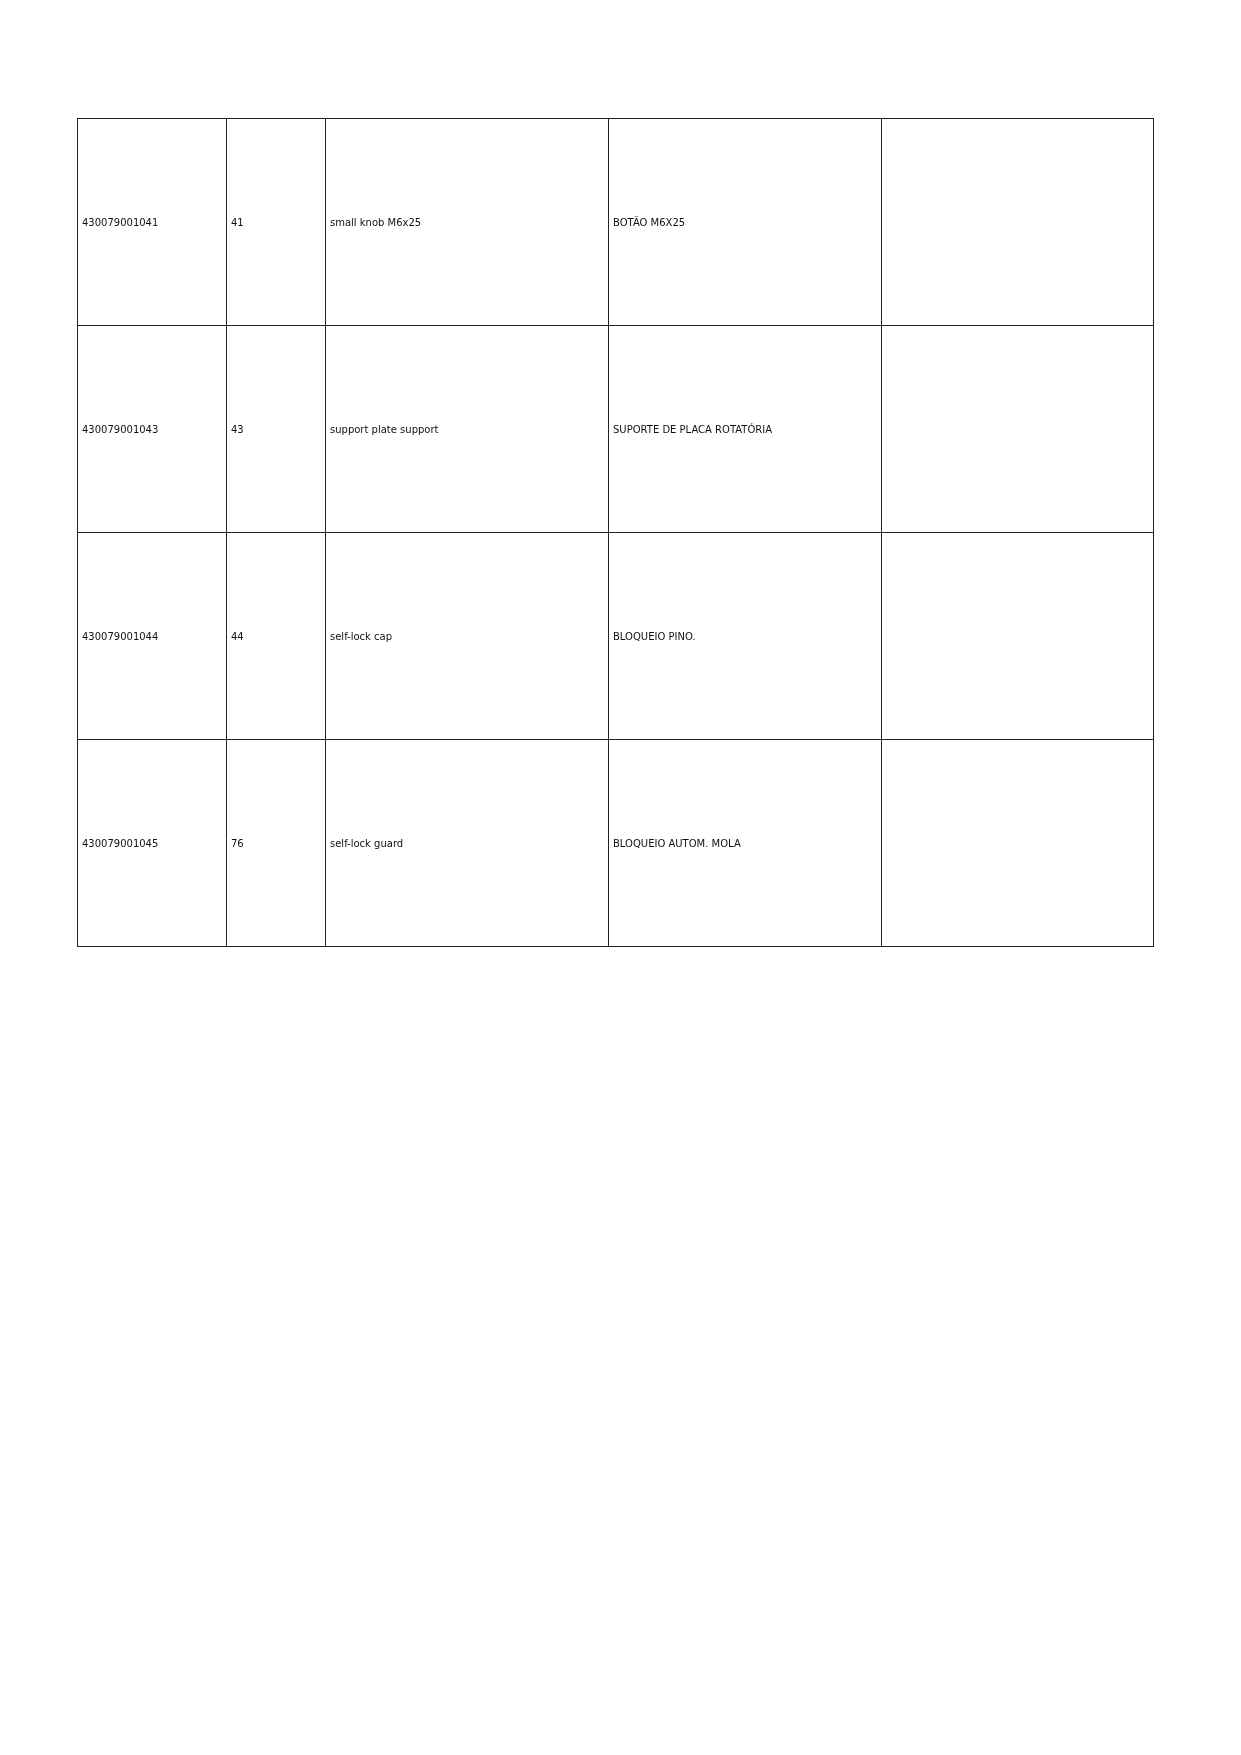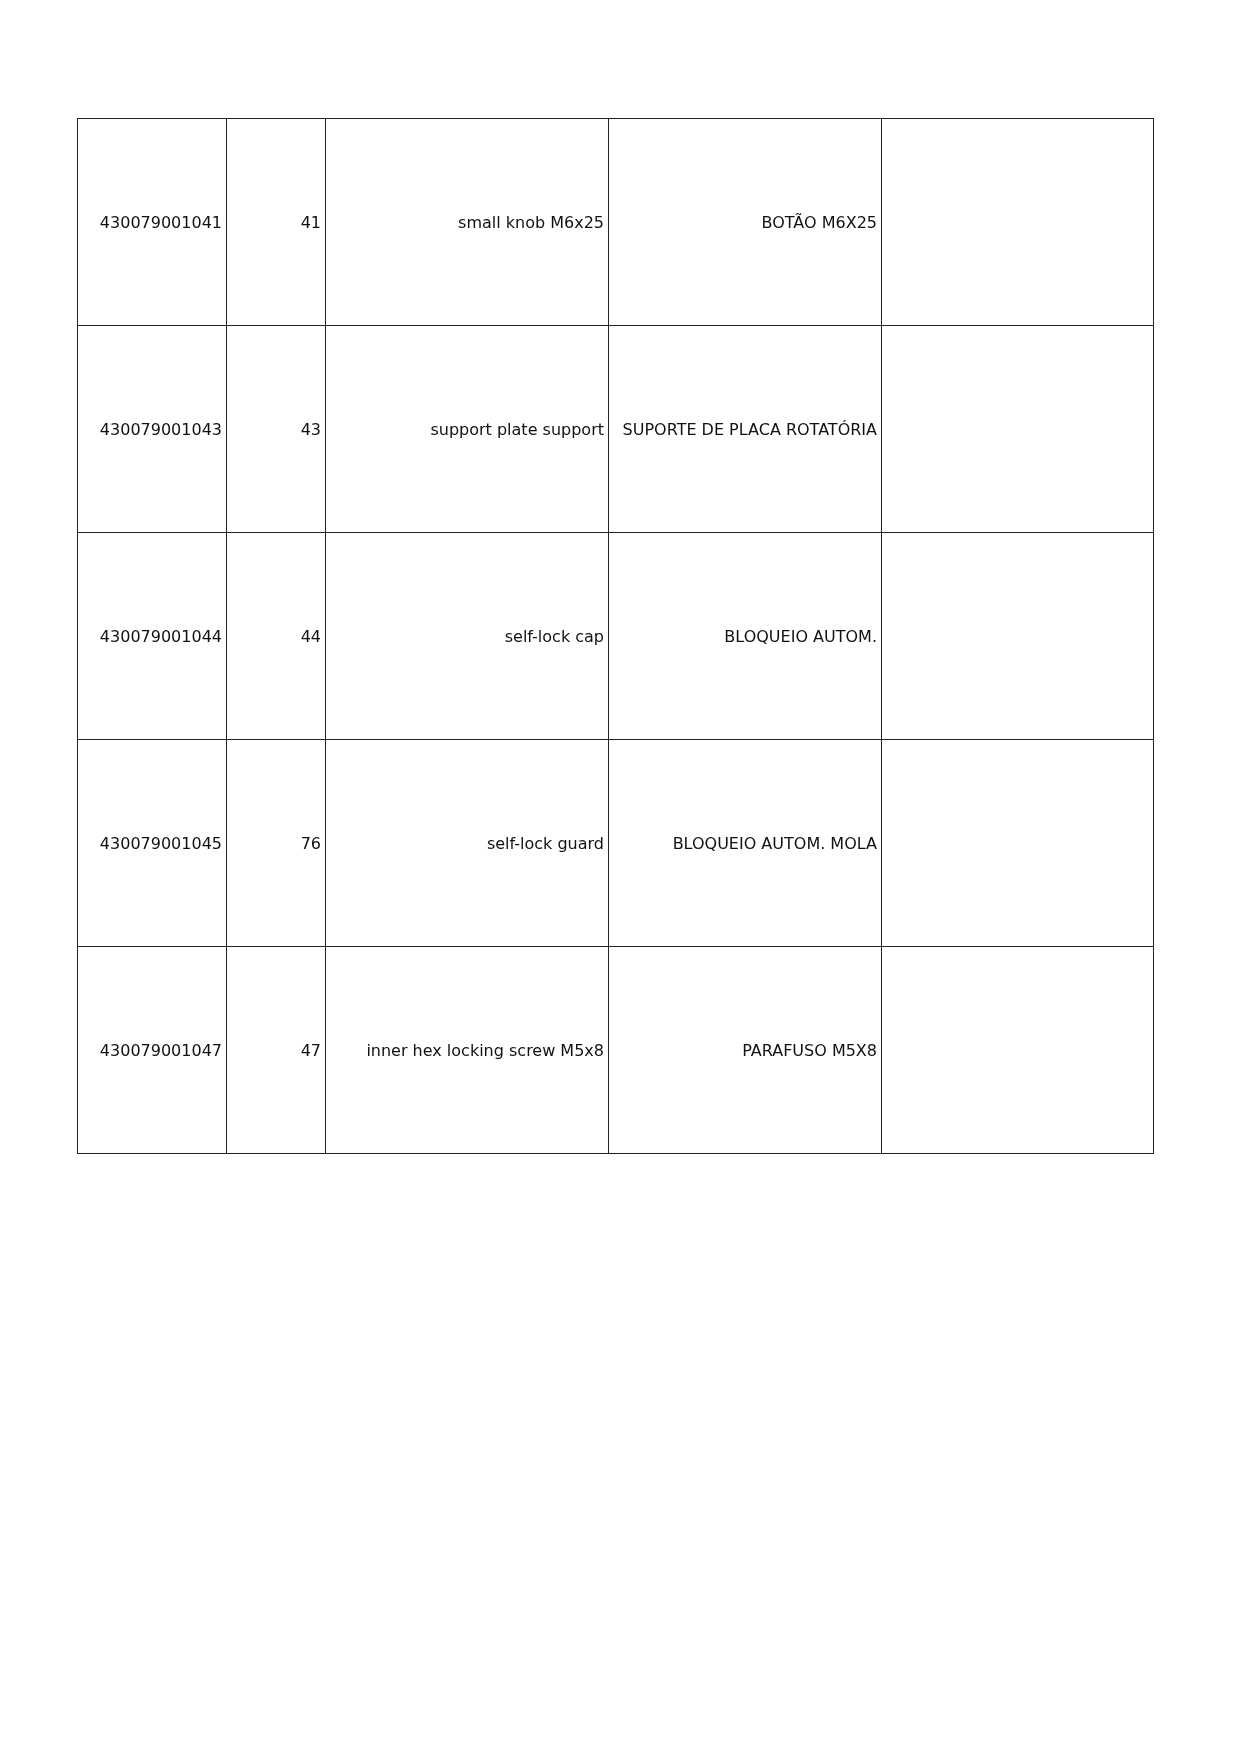--- a/index.html
+++ b/index.html
@@ -20,23 +20,23 @@
       left: 77px;
       top: 118px;
       width: 1076px;
       border-collapse: collapse;
       table-layout: fixed;
     }
     .parts-table td {
       border: 1.6px solid #222222;
       height: 206px;
       padding: 0 4px;
-      text-align: right;
+      text-align: left;
       vertical-align: middle;
-      font-size: 16px;
+      font-size: 10px;
       line-height: 15px;
       white-space: nowrap;
       overflow: hidden;
     }
     col.c-code { width: 149px; }
     col.c-num  { width: 99px; }
     col.c-en   { width: 283px; }
     col.c-pt   { width: 273px; }
     col.c-extra{ width: 272px; }
   </style>
@@ -63,31 +63,24 @@
       <td>430079001043</td>
       <td>43</td>
       <td>support plate support</td>
       <td>SUPORTE DE PLACA ROTATÓRIA</td>
       <td></td>
     </tr>
     <tr>
       <td>430079001044</td>
       <td>44</td>
       <td>self-lock cap</td>
-      <td>BLOQUEIO AUTOM.</td>
+      <td>BLOQUEIO PINO.</td>
       <td></td>
     </tr>
     <tr>
       <td>430079001045</td>
       <td>76</td>
       <td>self-lock guard</td>
       <td>BLOQUEIO AUTOM. MOLA</td>
       <td></td>
     </tr>
-    <tr>
-      <td>430079001047</td>
-      <td>47</td>
-      <td>inner hex locking screw M5x8</td>
-      <td>PARAFUSO M5X8</td>
-      <td></td>
-    </tr>
   </tbody>
 </table>
 
 </body></html>

